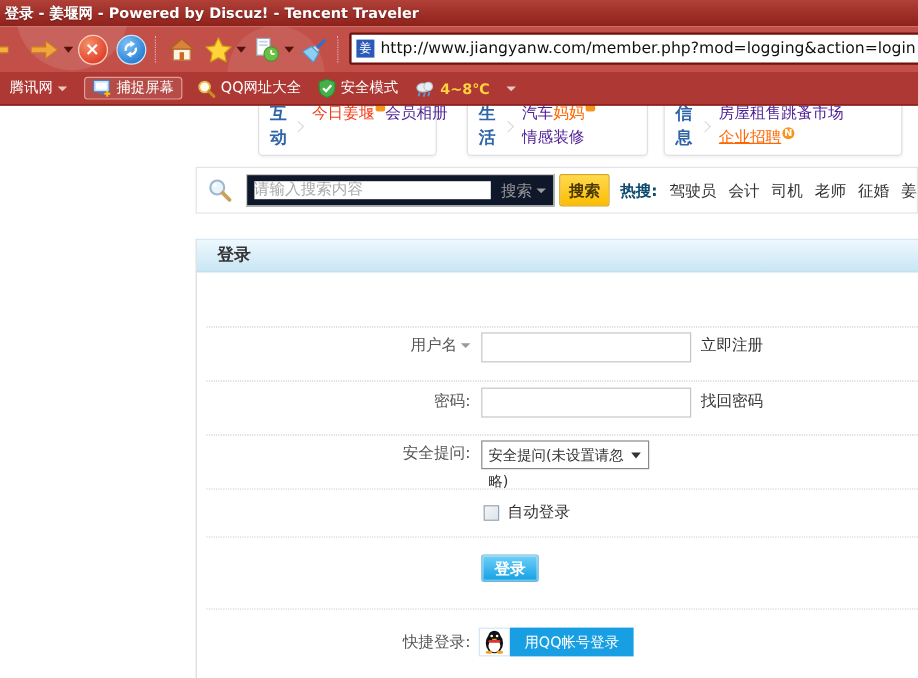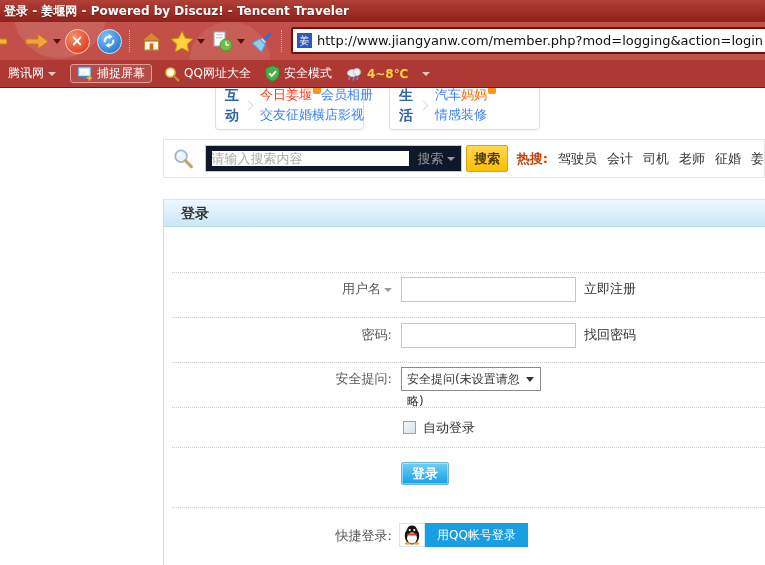--- a/index.html
+++ b/index.html
@@ -54,21 +54,21 @@
   .navbox {
     position:absolute; top:80px; height:50px; z-index:1;
     border:1px solid #e0e0e0; border-radius:4px; background:#fff;
     display:flex; align-items:center; padding:3px 0 3px 9px;
     box-shadow:0 1px 2px rgba(0,0,0,.05);
   }
   .nav-label { width:15px; font-size:14px; font-weight:bold; color:#2e64a8; line-height:20px; word-break:break-all; }
   .nav-chevron { width:7px; height:7px; border-top:1px solid #dcdcdc; border-right:1px solid #dcdcdc; transform:rotate(45deg); margin:0 8px 0 6px; flex:none; }
   .nav-links { display:flex; flex-direction:column; justify-content:space-between; height:40px; font-size:13px; }
   .nav-row { display:flex; line-height:20px; white-space:nowrap; }
-  .nav-link { color:#3b82f6; cursor:pointer; }
+  .nav-link { color:#4c1d95; cursor:pointer; }
   .nav-link.hot-red { color:#f43a12; }
   .nav-link.hot-orange { color:#f60; }
   .nav-link.u-line { text-decoration:underline; }
   .new-dot { display:inline-block; width:8px; height:8px; border-radius:2px; background:#f7941d; vertical-align:super; margin-left:1px; }
   .n-badge { display:inline-block; min-width:10px; height:10px; border-radius:50%; background:#f7941d; color:#fff; font-size:8px; line-height:10px; text-align:center; vertical-align:super; margin-left:1px; font-weight:bold; }
 
   
   .searchbar {
     position:absolute; left:163px; top:139px; width:602px; height:39px; z-index:1;
     border:1px solid #e4e4e4; background:#fff;
@@ -81,21 +81,21 @@
   .search-inputwrap input { flex:1; border:none; outline:none; font-size:13px; color:#555; font-family:inherit; min-width:0; }
   .search-inputwrap input::placeholder { color:#aaa; }
   .scope { display:flex; align-items:center; gap:4px; color:#999; font-size:13px; padding-left:8px; }
   .caret-gray { width:0; height:0; border-left:4px solid transparent; border-right:4px solid transparent; border-top:4px solid #9a9a9a; }
   .search-btn {
     margin-left:4px; width:46px; height:27px; border:1px solid #d8a413; border-radius:2px;
     background:linear-gradient(#ffd94f,#fcbd04); color:#4a3800; font-weight:bold; font-size:13px;
     display:flex; align-items:center; justify-content:center; cursor:pointer;
   }
   .hotwrap { margin-left:9px; display:flex; gap:10px; font-size:13px; color:#333; }
-  .hot-label { font-weight:bold; color:#c2410c; }
+  .hot-label { font-weight:bold; color:#0c4a6e; }
   .hot-link { color:#333; cursor:pointer; }
 
   
   .panel {
     position:absolute; left:163px; top:199px; width:602px; height:366px; z-index:1;
     background:#fff; border-left:1px solid #dadada;
   }
   .panel-header {
     height:28px; background:linear-gradient(#eef8fe,#c9e6f5);
     border-top:1px solid #d3e9f5; border-bottom:1px solid #b9d9ec;
@@ -250,42 +250,51 @@
   </div>
 
   <div class="navbox" style="left:215px;width:149px;">
     <div class="nav-label">互动</div>
     <span class="nav-chevron"></span>
     <div class="nav-links">
       <div class="nav-row">
         <span class="nav-link hot-red"><span>今日姜堰</span><span class="new-dot"></span></span>
         <span class="nav-link">会员相册</span>
       </div>
-      <div class="nav-row">
-        <span class="nav-link">交友征婚</span>
-        <span class="nav-link">横店影视</span>
-      </div>
     </div>
   </div>
 
   <div class="navbox" style="left:389px;width:151px;">
     <div class="nav-label">生活</div>
     <span class="nav-chevron"></span>
     <div class="nav-links">
       <div class="nav-row">
         <span class="nav-link">汽车</span>
         <span class="nav-link hot-orange"><span>妈妈</span><span class="new-dot"></span></span>
       </div>
       <div class="nav-row">
         <span class="nav-link">情感</span>
         <span class="nav-link">装修</span>
       </div>
     </div>
   </div>
 
+  <div class="navbox" style="left:553px;width:199px;">
+    <div class="nav-label">信息</div>
+    <span class="nav-chevron"></span>
+    <div class="nav-links">
+      <div class="nav-row">
+        <span class="nav-link">房屋租售</span>
+        <span class="nav-link">跳蚤市场</span>
+      </div>
+      <div class="nav-row">
+        <span class="nav-link hot-orange u-line"><span>企业招聘</span><span class="n-badge">N</span></span>
+      </div>
+    </div>
+  </div>
 
   <div class="searchbar">
     <svg width="23" height="23" viewBox="0 0 23 23">
       <circle cx="9" cy="9" r="6.5" fill="#eaf4fc" stroke="#9db8cc" stroke-width="2"></circle>
       <circle cx="7" cy="7" r="2" fill="#fff" opacity="0.8"></circle>
       <line x1="14" y1="14" x2="20.5" y2="20.5" stroke="#caa05a" stroke-width="3.5" stroke-linecap="round"></line>
     </svg>
     <div class="search-inputwrap">
       <input type="text" placeholder="请输入搜索内容" style="">
       <span class="scope">

